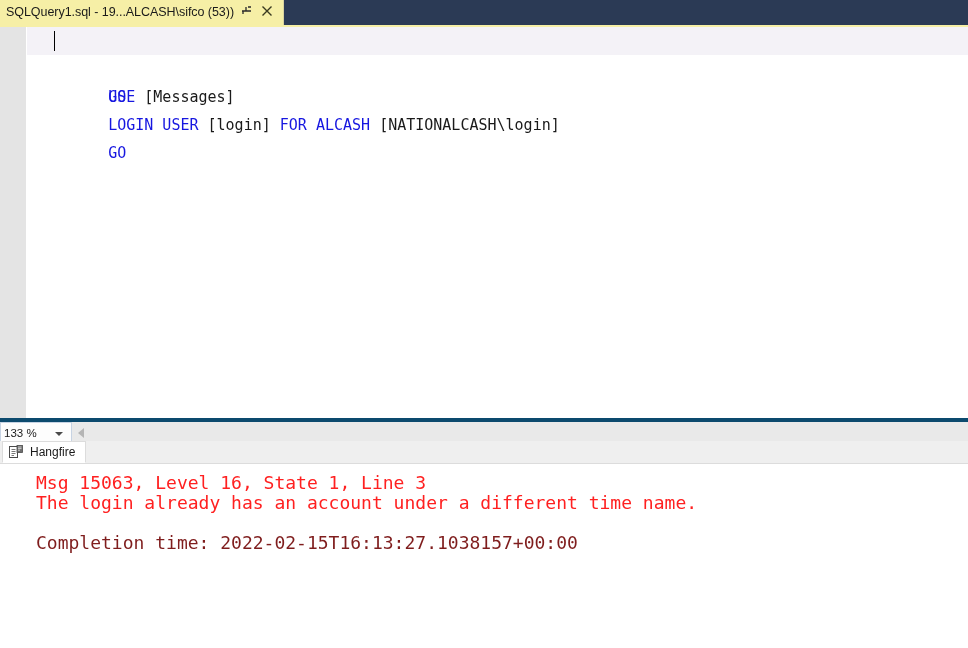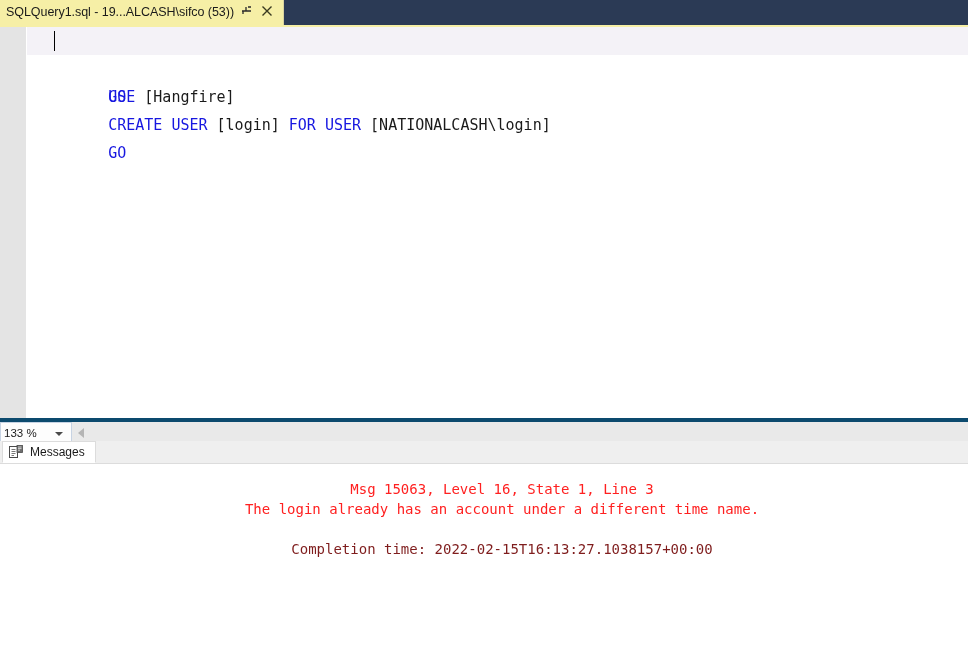--- a/index.html
+++ b/index.html
@@ -199,25 +199,24 @@
     color: #1a1a1a;
     line-height: 20px;
   }
   .messages-body {
     position: absolute;
     left: 0; top: 23px;
     width: 968px;
     bottom: 0;
     background: #ffffff;
     font-family: "DejaVu Sans Mono", "Liberation Mono", monospace;
-    font-size: 14px;
+    font-size: 18px;
     line-height: 20px;
-    padding: 15px 0 0 36px;
-    box-sizing: border-box;
-    text-align: center;
+    padding: 9px 0 0 36px;
+    box-sizing: border-box;
   }
   .msg-line { white-space: pre; }
   .msg-error { color: #ff2020; }
   .msg-normal { color: #7f1d1d; }
   .msg-blank { height: 20px; }
 </style>
 </head>
 <body>
 
 <div class="tabstrip">
@@ -239,29 +238,29 @@
 <div class="tabstrip-underline"></div>
 
 <div class="editor">
   <div class="gutter"></div>
   <div class="indicator-margin"></div>
 
   <div class="code-area">
 
     <div class="code-line current">
       <span class="caret"></span>
-      <span class="kw">USE </span><span class="plain">[Hangfire]</span>
+      <span class="kw">USE </span><span class="plain">[Messages]</span>
     </div>
 
     <div class="code-line">
       <span class="kw">GO</span>
     </div>
 
     <div class="code-line">
-      <span class="kw">CREATE USER </span><span class="plain">[login] </span><span class="kw">FOR USER </span><span class="plain">[NATIONALCASH\login]</span>
+      <span class="kw">LOGIN USER </span><span class="plain">[login] </span><span class="kw">FOR ALCASH </span><span class="plain">[NATIONALCASH\login]</span>
     </div>
 
     <div class="code-line">
       <span class="kw">GO</span>
     </div>
 
   </div>
 </div>
 
 <div class="editor-statusrow">
@@ -278,21 +277,21 @@
   <div class="results-tabstrip">
     <div class="results-tab">
       <span class="msg-icon">
         <svg width="16" height="16" viewBox="0 0 16 16">
           <rect x="1.5" y="2.5" width="8" height="11" fill="#ffffff" stroke="#4a4a4a" stroke-width="1"></rect>
           <path d="M3.5 5.5 H7.5 M3.5 7.5 H7.5 M3.5 9.5 H7.5 M3.5 11.5 H6" stroke="#6a6a6a" stroke-width="0.9"></path>
           <rect x="9" y="1.5" width="5.5" height="7" fill="#6e6e6e" stroke="#4a4a4a" stroke-width="0.8"></rect>
           <path d="M10 3 H13.5 M10 4.6 H13.5 M10 6.2 H12" stroke="#e8e8e8" stroke-width="0.8"></path>
         </svg>
       </span>
-      <span class="results-tab-label">Messages</span>
+      <span class="results-tab-label">Hangfire</span>
     </div>
   </div>
 
   <div class="messages-body">
     <div class="msg-line msg-error">Msg 15063, Level 16, State 1, Line 3</div>
     <div class="msg-line msg-error">The login already has an account under a different time name.</div>
     <div class="msg-blank"></div>
     <div class="msg-line msg-normal">Completion time: 2022-02-15T16:13:27.1038157+00:00</div>
   </div>
 </div>

